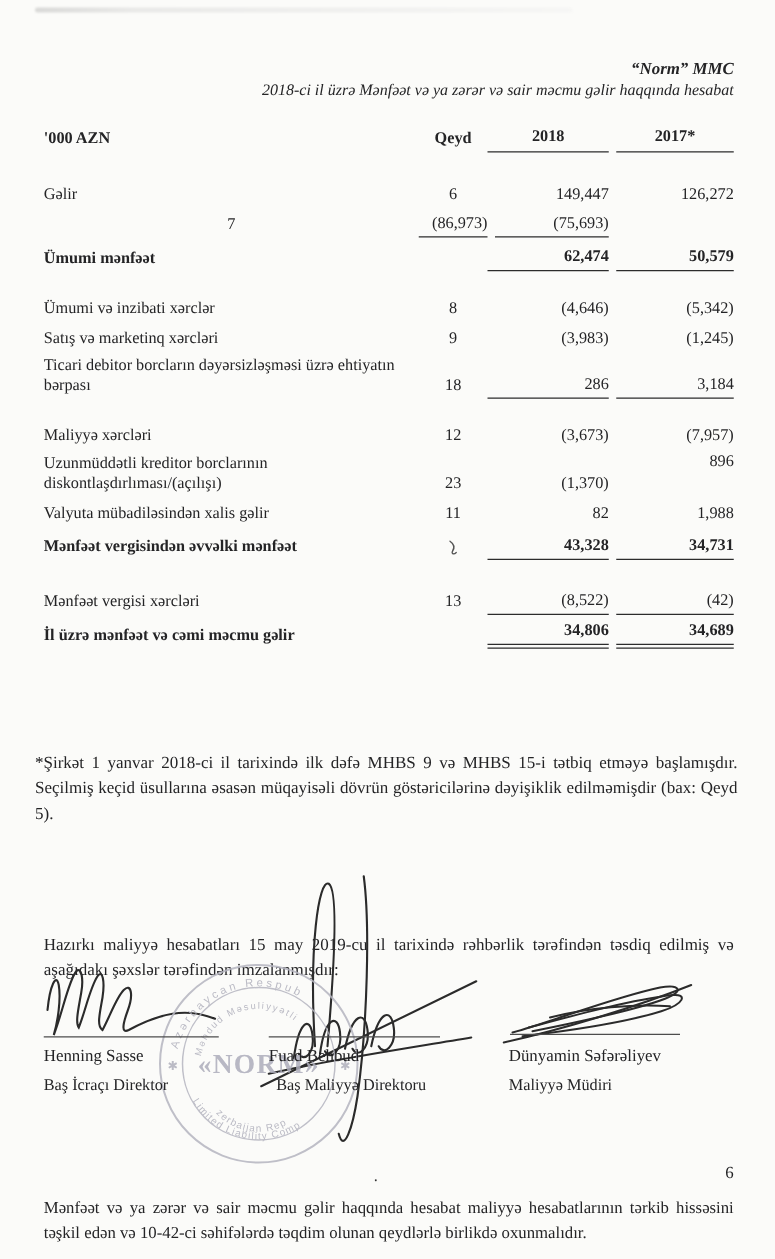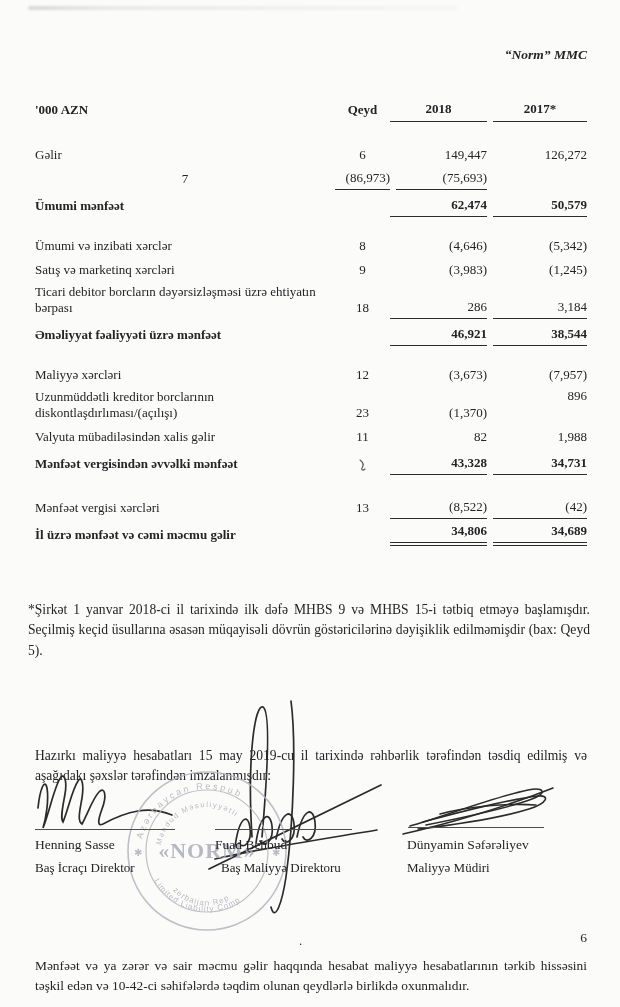--- a/index.html
+++ b/index.html
@@ -80,20 +80,21 @@
     font-size:13.4px; line-height:1.5; text-align:justify;
   }
 </style>
 </head>
 <body>
 
 <div class="artifact-streak"></div>
 
 <div class="doc-header">
   <div class="company-name">“Norm” MMC</div>
+  <div class="report-title">2018-ci il üzrə Mənfəət və ya zərər və sair məcmu gəlir haqqında hesabat</div>
 </div>
 
 <div class="fin-table">
 
   <div class="thead">
     <div class="c-unit">'000 AZN</div>
     <div class="c-note-h">Qeyd</div>
     <div class="c-year">2018</div>
     <div class="c-year c2017">2017*</div>
   </div>
@@ -140,26 +141,20 @@
   <div class="trow ru tall">
     <div class="c-label">
       <span>Ticari debitor borcların dəyərsizləşməsi üzrə ehtiyatın</span><br>
       <span>bərpası</span>
     </div>
     <div class="c-note">18</div>
     <div class="c-num">286</div>
     <div class="c-num c2017">3,184</div>
   </div>
 
-  <div class="trow bold ru total">
-    <div class="c-label">Əməliyyat fəaliyyəti üzrə mənfəət</div>
-    <div class="c-note"></div>
-    <div class="c-num">46,921</div>
-    <div class="c-num c2017">38,544</div>
-  </div>
 
   <div class="gap16"></div>
 
   <div class="trow">
     <div class="c-label">Maliyyə xərcləri</div>
     <div class="c-note">12</div>
     <div class="c-num">(3,673)</div>
     <div class="c-num c2017">(7,957)</div>
   </div>
 

